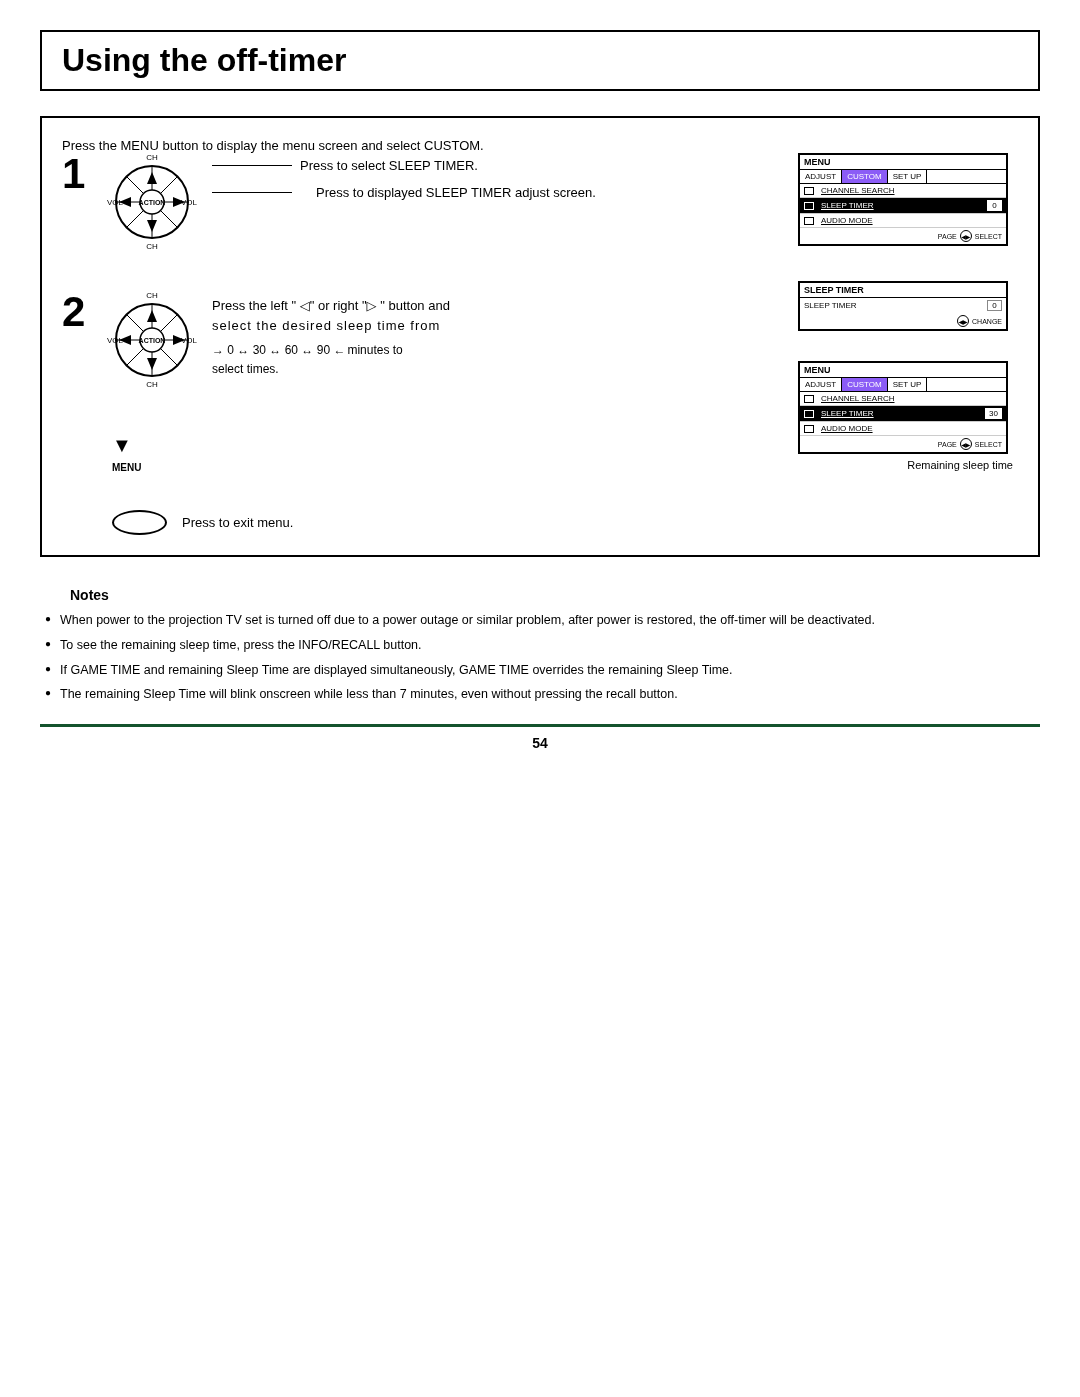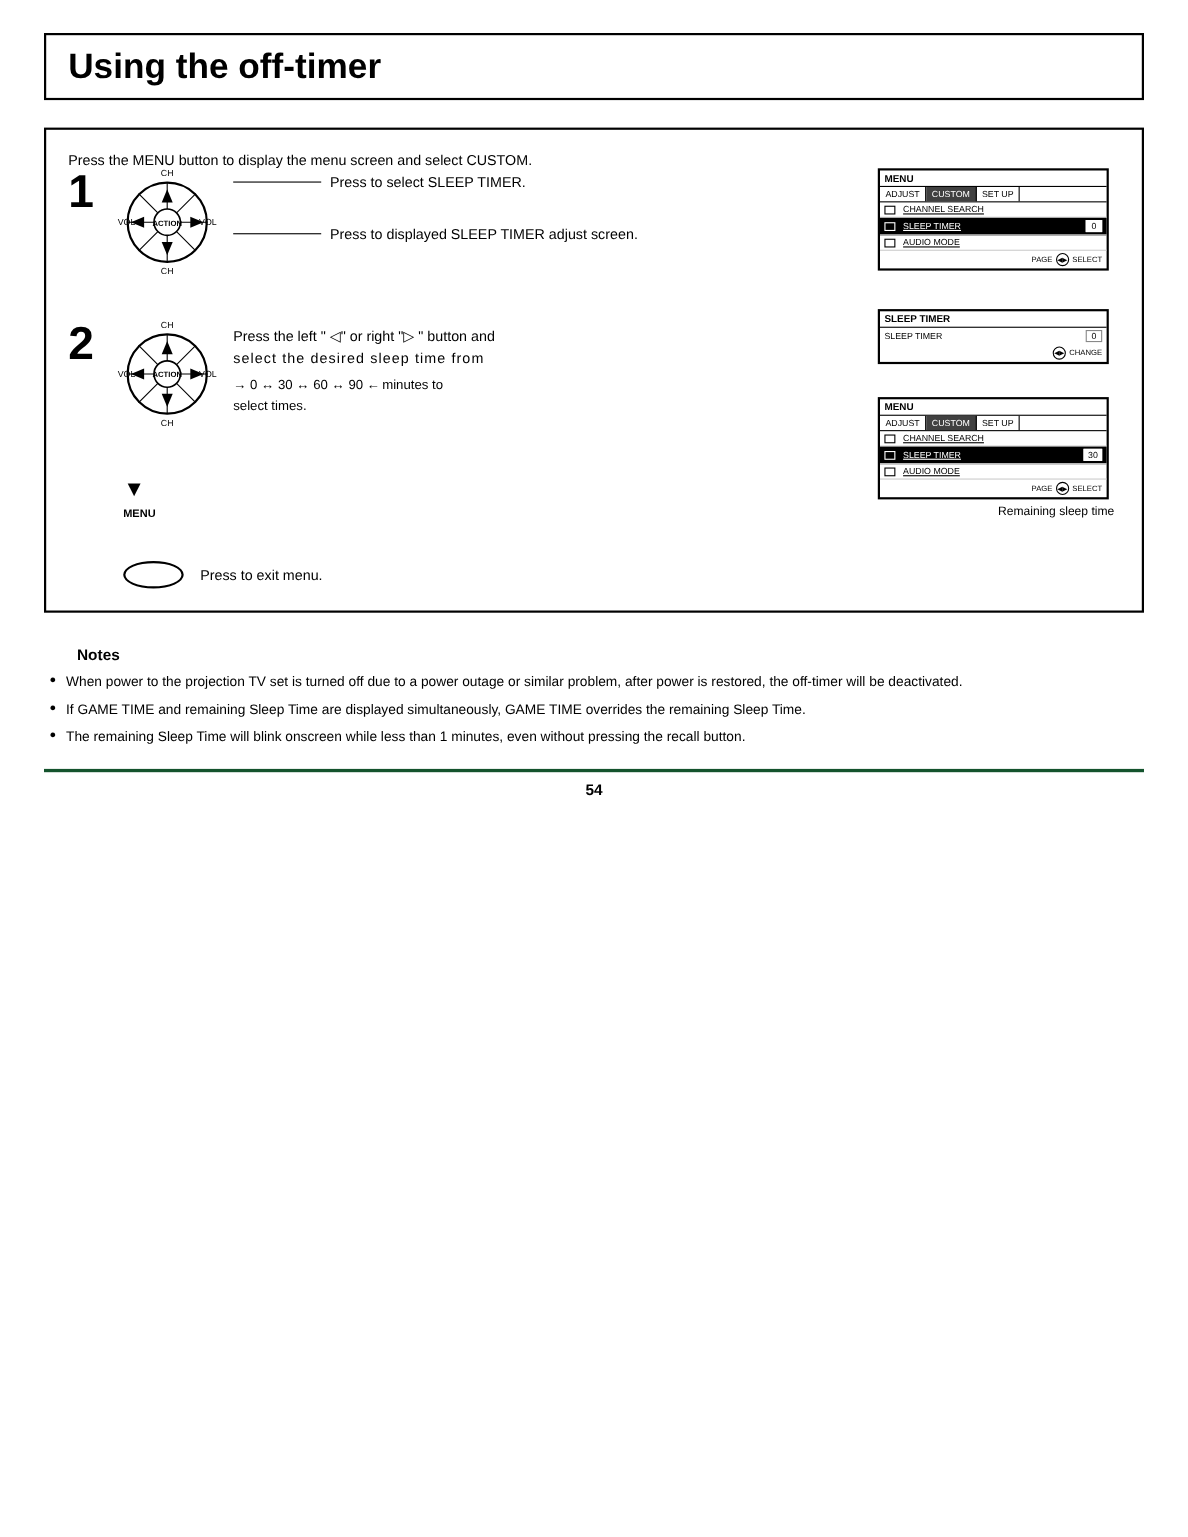--- a/index.html
+++ b/index.html
@@ -104,21 +104,21 @@
       border-bottom: 1px solid #000;
     }
 
     .screen-menu-tab {
       font-size: 8px;
       padding: 2px 5px;
       border-right: 1px solid #000;
     }
 
     .screen-menu-tab.active {
-      background: #404040;
+      background: #8b5cf6;
       color: #fff;
     }
 
     .screen-menu-row {
       display: flex;
       align-items: center;
       border-bottom: 1px solid #ccc;
       padding: 2px 4px;
       font-size: 8px;
       gap: 4px;
@@ -326,21 +326,21 @@
                 </svg>
               </div>
               <div class="ch-label">CH</div>
             </div>
 
             <div class="step1-instructions" style="padding-top:5px;">
               <div style="display:flex; align-items:center; gap:0; font-size:13px;">
                 <div style="width:80px; height:1px; background:#000; margin-right:8px; flex-shrink:0;"></div>
                 <span>Press to select SLEEP TIMER.</span>
               </div>
-              <div style="display:flex; align-items:center; gap:0; font-size:13px; margin-top:20px;">
+              <div style="display:flex; align-items:center; gap:16px; font-size:13px; ">
                 <div style="width:80px; height:1px; background:#000; margin-right:8px; flex-shrink:0;"></div>
                 <span>Press to displayed SLEEP TIMER adjust screen.</span>
               </div>
             </div>
           </div>
         </div>
 
         <div class="step-row" style="margin-top:10px;">
           <span class="step-number">2</span>
           <div class="step-content">
@@ -469,22 +469,23 @@
 
       </div>
     </div>
 
   </div>
 
   
   <div class="notes-section">
     <p class="notes-title">Notes</p>
     <div class="note-item">When power to the projection TV set is turned off due to a power outage or similar problem, after power is restored, the off-timer will be deactivated.</div>
+    <div class="note-item">To see the remaining sleep time, press the INFO/RECALL button.</div>
     <div class="note-item">If GAME TIME and remaining Sleep Time are displayed simultaneously, GAME TIME overrides the remaining Sleep Time.</div>
-    <div class="note-item">The remaining Sleep Time will blink onscreen while less than 1 minutes, even without pressing the recall button.</div>
+    <div class="note-item">The remaining Sleep Time will blink onscreen while less than 7 minutes, even without pressing the recall button.</div>
   </div>
 
   
   <div style="margin-top:20px; border-top:3px solid #14532d; padding-top:8px;text-align:center;">
     <span class="page-number">54</span>
   </div>
 
 </div>
 
 </body></html>

